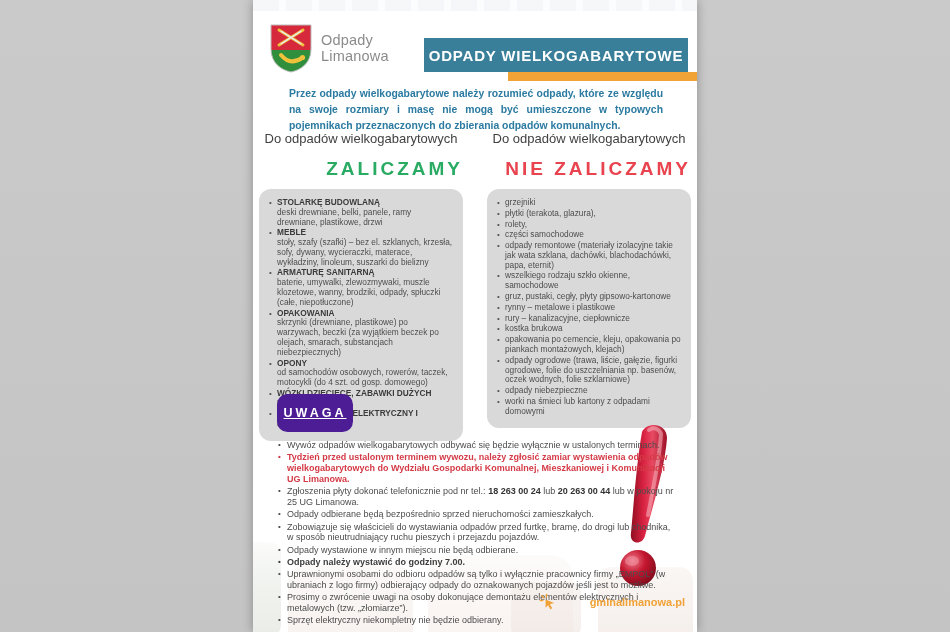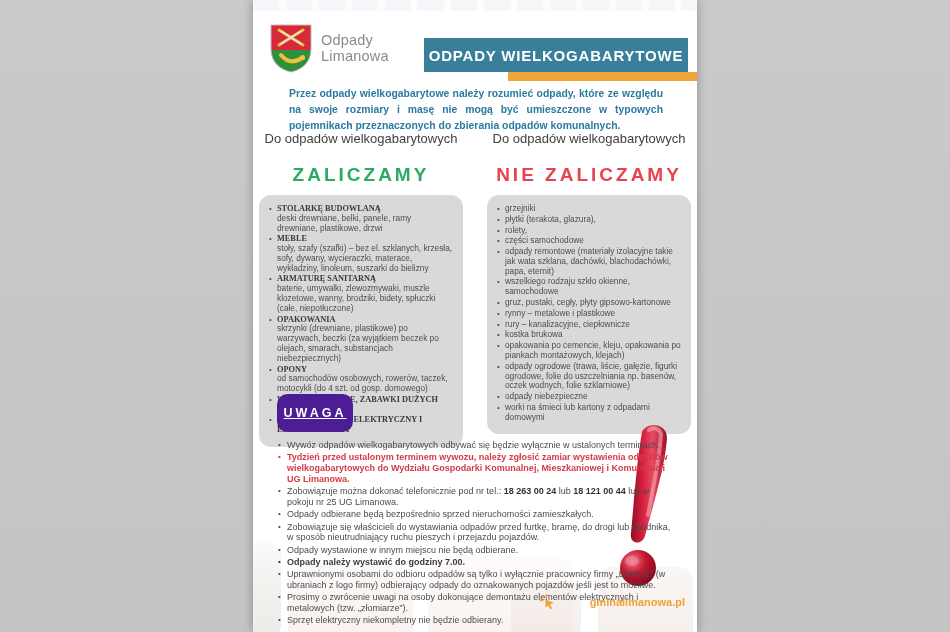--- a/index.html
+++ b/index.html
@@ -19,29 +19,29 @@
   .title-bar span { color:#ffffff; font-weight:bold; font-size:15px; letter-spacing:.8px; }
   .accent-bar { position:absolute; left:255px; top:72px; width:189px; height:9px; background:#f2a338; }
 
   .intro { position:absolute; left:36px; top:86px; width:374px; text-align:justify;
     color:#2b7aa1; font-weight:bold; font-size:10.4px; line-height:1.52; }
 
   
   .cols { position:absolute; left:6px; top:131px; width:432px; display:flex; gap:24px; }
   .col { flex:1; }
   .col-subtitle { text-align:center; color:#414141; font-size:13px; }
-  .col-title { text-align:center; font-size:19px; font-weight:bold; letter-spacing:3px; margin-top:18px; }
+  .col-title { text-align:right; font-size:19px; font-weight:bold; letter-spacing:3px; margin-top:12px; }
   .col-title.green { color:#2aab63; }
   .col-title.red { color:#e8434e; }
   .graybox { margin-top:9px; background:#d9d9d9; border-radius:12px; padding:9px 10px 11px 10px;
     font-size:8.3px; color:#4d4d4d; line-height:1.18; }
   .graybox ul { list-style:none; }
   .graybox li { position:relative; padding-left:8px; margin-bottom:1px; }
   .graybox li::before { content:"•"; position:absolute; left:0; top:0; font-size:8px; color:#555; }
-  .graybox .it { font-weight:bold; color:#3a3a3a; display:block;font-family:Liberation Serif, serif; }
+  .graybox .it { font-weight:bold; color:#3a3a3a; display:block; }
   .graybox .id { display:block; }
 
   
   .notice { position:absolute; left:24px; top:394px; width:400px; z-index:2; }
   .badge { width:76px; height:38px; background:#4c1d95; border-radius:10.5px; display:flex;
     align-items:center; justify-content:center; color:#fff; font-weight:bold; font-size:12.5px; letter-spacing:3px;text-decoration:underline; }
   .notice ul { list-style:none; margin-top:8px; font-size:9px; color:#4c4c4c; line-height:1.2; }
   .notice li { position:relative; padding-left:10px; margin-bottom:1.5px; }
   .notice li::before { content:"•"; position:absolute; left:1px; top:0; font-size:8px; color:currentColor; }
   .notice li.st-red { color:#d43a46; font-weight:bold; }
@@ -114,21 +114,21 @@
               <span class="id">deski drewniane, belki, panele, ramy drewniane, plastikowe, drzwi</span>
             </li>
 
             <li>
               <span class="it">MEBLE</span>
               <span class="id">stoły, szafy (szafki) – bez el. szklanych, krzesła, sofy, dywany, wycieraczki, materace, wykładziny, linoleum, suszarki do bielizny</span>
             </li>
 
             <li>
               <span class="it">ARMATURĘ SANITARNĄ</span>
-              <span class="id">baterie, umywalki, zlewozmywaki, muszle klozetowe, wanny, brodziki, bidety, spłuczki (całe, niepotłuczone)</span>
+              <span class="id">baterie, umywalki, zlewozmywaki, muszle klozetowe, wanny, brodziki, odpady, spłuczki (całe, niepotłuczone)</span>
             </li>
 
             <li>
               <span class="it">OPAKOWANIA</span>
               <span class="id">skrzynki (drewniane, plastikowe) po warzywach, beczki (za wyjątkiem beczek po olejach, smarach, substancjach niebezpiecznych)</span>
             </li>
 
             <li>
               <span class="it">OPONY</span>
               <span class="id">od samochodów osobowych, rowerów, taczek, motocykli (do 4 szt. od gosp. domowego)</span>
@@ -218,21 +218,21 @@
 
         <li class="st-normal">
           <span><span>Wywóz odpadów wielkogabarytowych odbywać się będzie wyłącznie w ustalonych terminach.</span></span>
         </li>
 
         <li class="st-red">
           <span><span>Tydzień przed ustalonym terminem wywozu, należy zgłosić zamiar wystawienia odpadów wielkogabarytowych do Wydziału Gospodarki Komunalnej, Mieszkaniowej i Komunikacji UG Limanowa.</span></span>
         </li>
 
         <li class="st-normal">
-          <span><span>Zobowiązuje można dokonać telefonicznie pod nr tel.: </span><span class="b">18 263 00 24</span><span> lub </span><span class="b">18 121 00 44</span><span> lub w pokoju nr 25 UG Limanowa.</span></span>
+          <span><span>Zgłoszenia płyty dokonać telefonicznie pod nr tel.: </span><span class="b">18 263 00 24</span><span> lub </span><span class="b">20 263 00 44</span><span> lub w pokoju nr 25 UG Limanowa.</span></span>
         </li>
 
         <li class="st-normal">
           <span><span>Odpady odbierane będą bezpośrednio sprzed nieruchomości zamieszkałych.</span></span>
         </li>
 
         <li class="st-normal">
           <span><span>Zobowiązuje się właścicieli do wystawiania odpadów przed furtkę, bramę, do drogi lub chodnika, w sposób nieutrudniający ruchu pieszych i przejazdu pojazdów.</span></span>
         </li>
 

